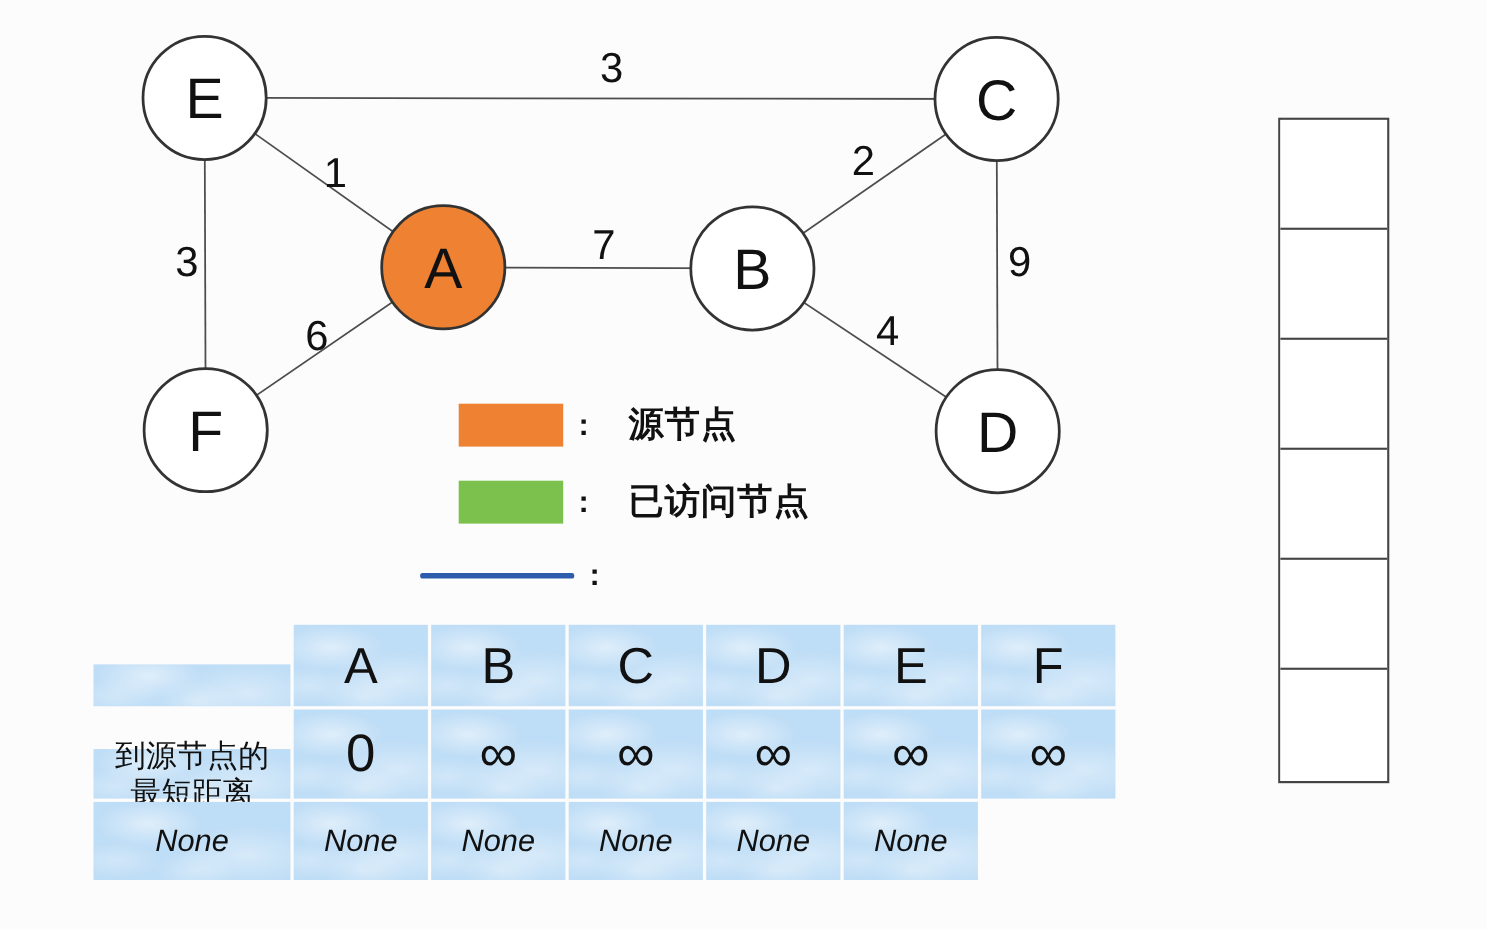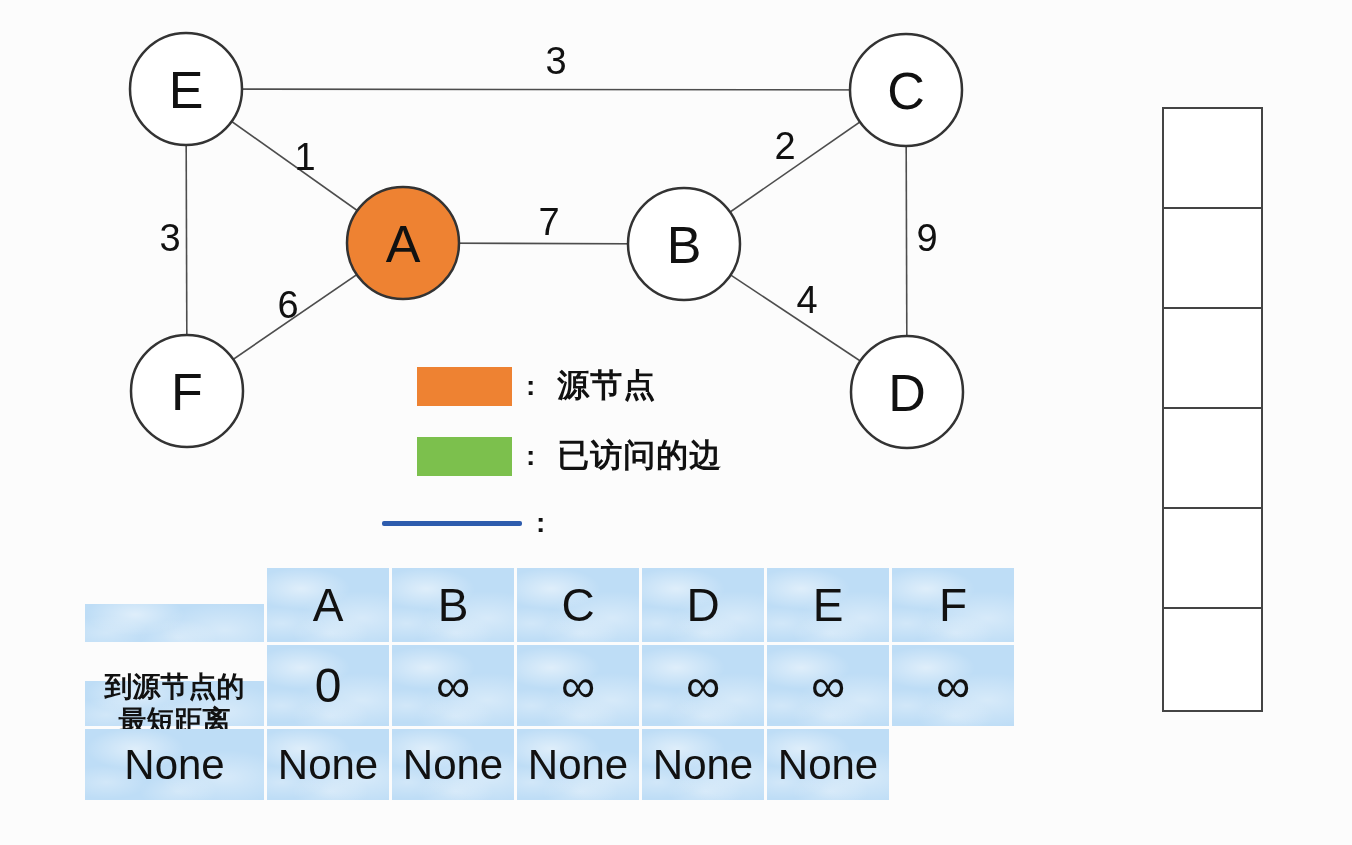--- a/index.html
+++ b/index.html
@@ -11,43 +11,43 @@
   svg.graph { position:absolute; left:0; top:0; }
   .edge { stroke:#4d4d4d; stroke-width:1.6; }
   .node-circle { stroke:#333333; stroke-width:2.5; }
   .node-label { font-size:52px; fill:#111111; font-family:"Liberation Sans", sans-serif; }
   .edge-weight { font-size:38px; fill:#111111; font-family:"Liberation Sans", sans-serif; }
 
   .legend-row { position:absolute; display:flex; align-items:center; }
   .swatch { width:95px; height:39px; display:inline-block; }
   .line-swatch { width:140px; height:5px; display:inline-block; border-radius:2px; }
   .colon { font-weight:bold; font-size:28px; margin-left:14px; }
-  .legend-label { font-weight:bold; font-size:32px; margin-left:22px; letter-spacing:1px; }
+  .legend-label { font-weight:bold; font-size:32px; margin-left:36px; letter-spacing:1px; }
 
   .dtable {
     position:absolute; left:85px; top:568px;
     display:grid;
     grid-template-columns:179px repeat(6, 122px);
     grid-template-rows:74px 81px 71px;
     gap:3px;
   }
   .tcell {
     display:flex; align-items:center; justify-content:center;
     background-color:#BEDDF6;
     background-image:
       radial-gradient(ellipse 70px 30px at 28% 28%, rgba(255,255,255,0.50), transparent 70%),
       radial-gradient(ellipse 90px 38px at 78% 68%, rgba(255,255,255,0.38), transparent 72%),
       radial-gradient(ellipse 55px 26px at 52% 88%, rgba(255,255,255,0.32), transparent 70%),
       radial-gradient(ellipse 60px 24px at 12% 75%, rgba(255,255,255,0.30), transparent 70%);
     color:#111;
   }
   .thead { font-size:46px; }
-  .tlabel { font-weight:bold; font-size:28px; line-height:1.2; white-space:pre-line; text-align:center;margin-top:36px; }
+  .tlabel { font-weight:normal; font-size:28px; line-height:1.2; white-space:pre-line; text-align:center;margin-top:36px; }
   .tdist { font-size:48px; }
-  .tpred { font-size:42px; }
+  .tpred { font-size:28px;font-style:italic; }
 
   .queue {
     position:absolute; left:1162px; top:107px; width:101px;
     border:2px solid #444444; box-sizing:border-box; background:#ffffff;
   }
   .qcell { height:100px; box-sizing:border-box; border-bottom:2px solid #444444; background:#ffffff; }
   .qcell:last-child { height:101px; border-bottom:none; }
 </style>
 </head>
 <body>
@@ -87,21 +87,21 @@
 
   <div>
     <div class="legend-row" style="left:417px; top:366px; height:40px;">
       <span class="swatch" style="background-color: rgb(238, 130, 50);"></span>
       <span class="colon">:</span>
       <span class="legend-label">源节点</span>
     </div>
     <div class="legend-row" style="left:417px; top:436px; height:40px;">
       <span class="swatch" style="background-color: rgb(124, 192, 77);"></span>
       <span class="colon">:</span>
-      <span class="legend-label">已访问的边</span>
+      <span class="legend-label">已访问节点</span>
     </div>
     <div class="legend-row" style="left:382px; top:505px; height:36px;">
       <span class="line-swatch" style="background-color: rgb(46, 92, 173);"></span>
       <span class="colon">:</span>
     </div>
   </div>
 
   <div class="dtable">
       <div class="tcell tlabel"></div>
       <div class="tcell thead">A</div>

